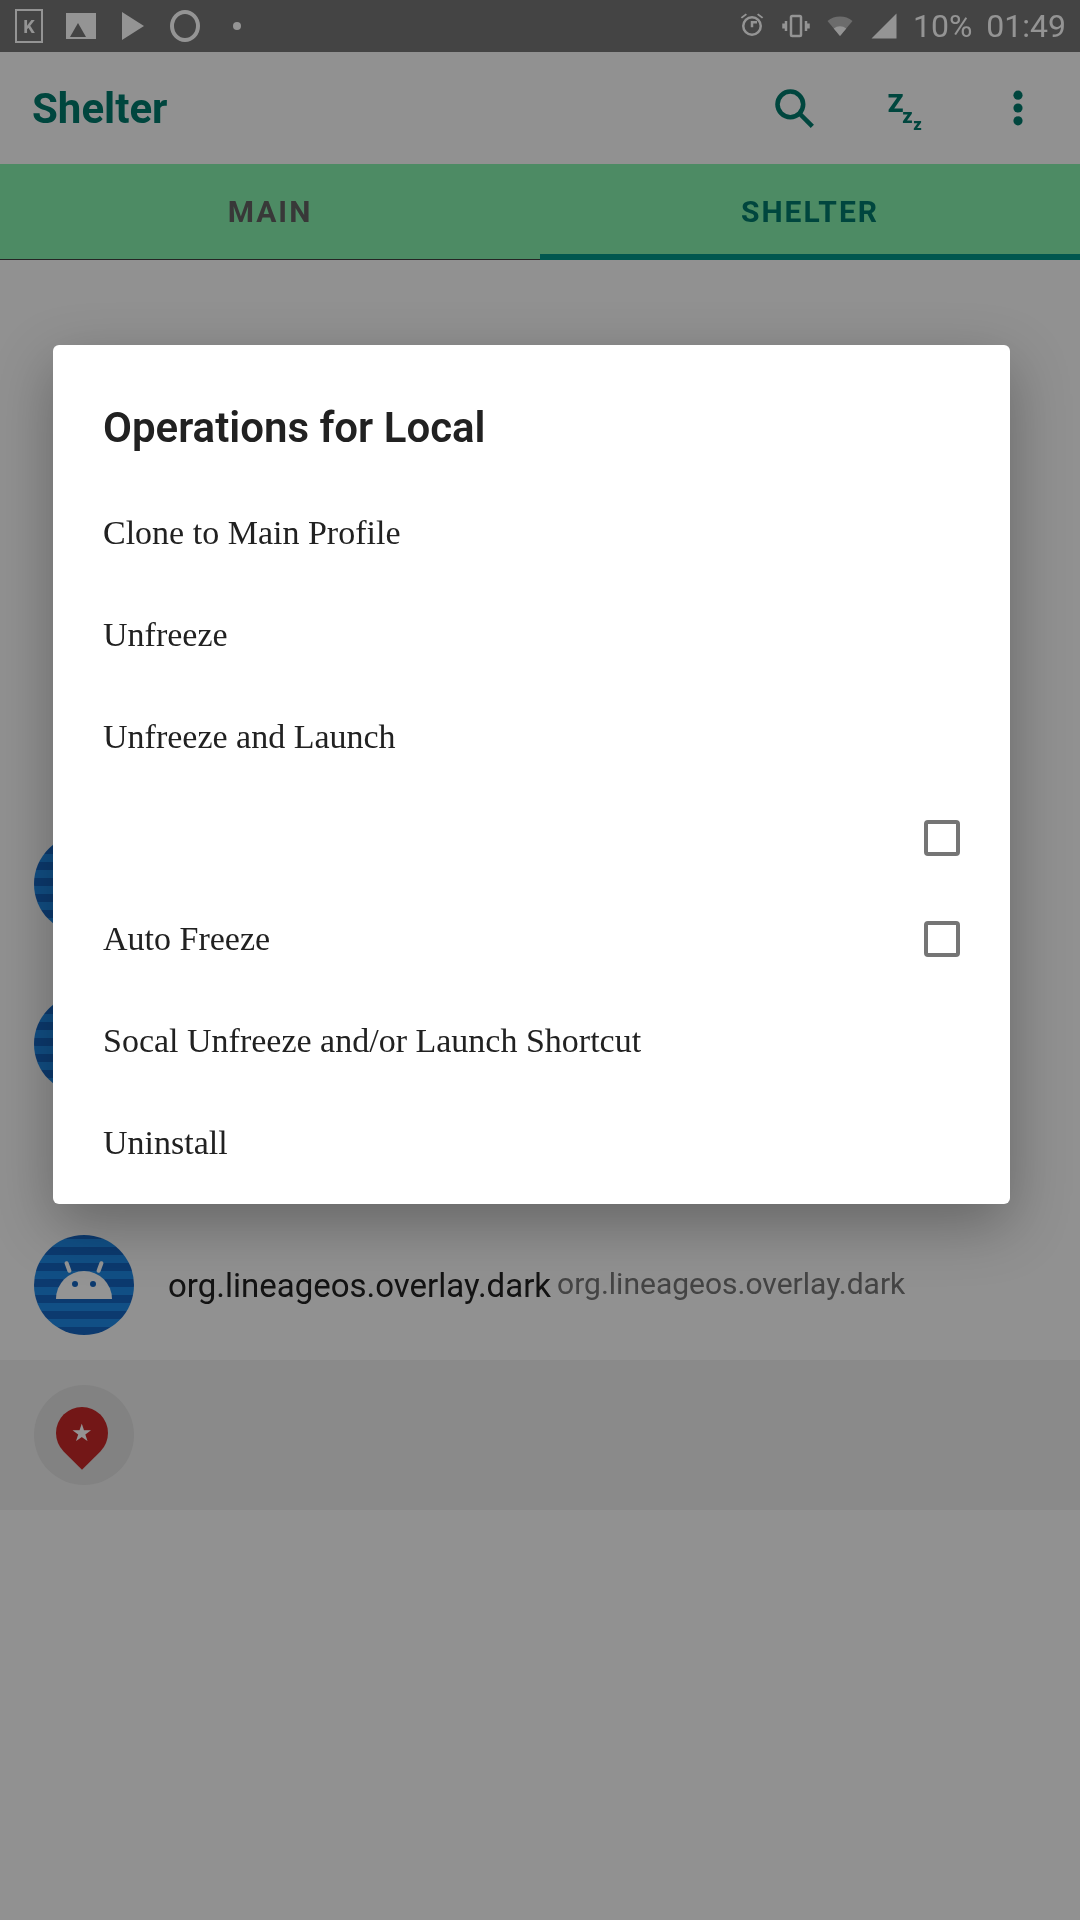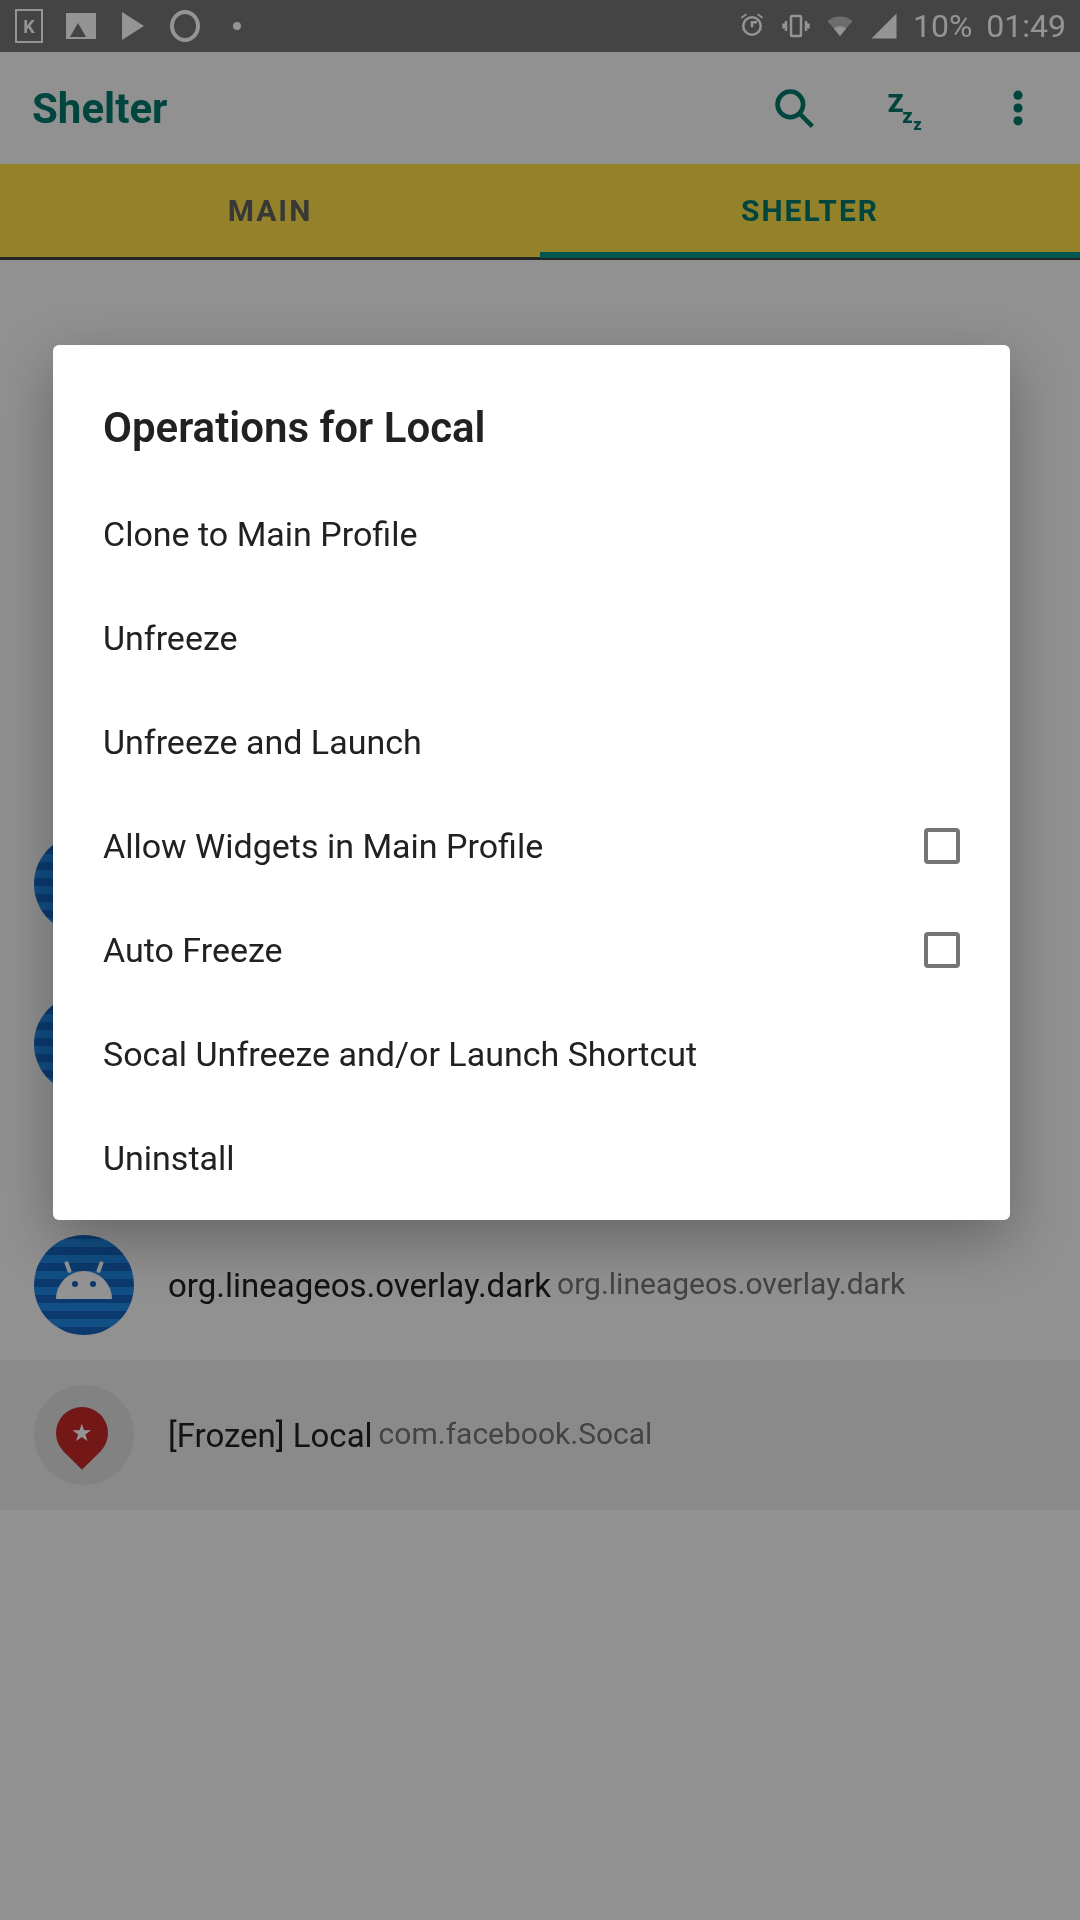--- a/index.html
+++ b/index.html
@@ -38,21 +38,21 @@
   }
   .app-title {
     color: #00796b;
     font-size: 42px;
     font-weight: 700;
   }
   .app-actions { margin-left: auto; display: flex; align-items: center; gap: 68px; padding-right: 8px; }
   .app-action { color: #00796b; width: 44px; height: 44px; display:flex; align-items:center; justify-content:center; }
 
   
-  .tabs { display: flex; height: 96px; background: #fde047; border-bottom: 3px solid #404040; }
+  .tabs { display: flex; height: 96px; background: #86efac; border-bottom: 1px solid #404040; }
   .tab { flex: 1; display: flex; align-items: center; justify-content: center; font-size: 30px; font-weight: 700; letter-spacing: 2px; color: #616161; position: relative; }
   .tab.active { color: #00796b; }
   .tab.active::after { content: ""; position: absolute; left: 0; right: 0; bottom: -1px; height: 6px; background: #009688; }
   .app-row { display: flex; align-items: center; padding: 22px 34px; gap: 34px; min-height: 150px; }
   .app-row.selected { background: #eeeeee; }
   .app-icon { width: 100px; height: 100px; border-radius: 50%; flex-shrink: 0; display:flex; align-items:center; justify-content:center; }
   .app-icon.blue { background: radial-gradient(circle,#1976d2 0%, #0d47a1 100%); background-image: repeating-linear-gradient(0deg,#1565c0, #1565c0 8px, #1e88e5 8px, #1e88e5 16px), repeating-linear-gradient(90deg, transparent, transparent 8px, rgba(13,71,161,.4) 8px, rgba(13,71,161,.4) 16px); }
   .app-icon.grey { background:#e0e0e0; }
   .app-texts { display:flex; gap:6px; }
   .app-label { font-size: 33px; color: #212121; }
@@ -79,20 +79,21 @@
     font-weight: 600;
     color: #212121;
     padding: 18px 50px 30px 50px;
   }
   .dialog-item {
     padding: 32px 50px;
     font-size: 34px;
     color: #212121;
     display: flex;
     align-items: center;
+    font-family: Liberation Serif, serif;
   }
   .dialog-item .cb {
     margin-left: auto;
     width: 36px; height: 36px;
     border: 4px solid #757575;
     border-radius: 4px;
   }
 
   
   .bg-icons { position:absolute; left:34px; }
@@ -216,43 +217,38 @@
     </div>
   </div>
   <div class="app-row selected">
     <div class="app-icon grey">
       <div class="pin-icon">
           <div class="pin-shape">
             <span class="pin-star">★</span>
           </div>
         </div>
     </div>
-    <div class="app-texts">
-      <div class="app-label">[Frozen] Local</div>
-      <div class="app-sub">com.facebook.Socal</div>
-    </div>
   </div>
 </div>
 
 <div class="scrim"></div>
 
 <div class="dialog">
   <div class="dialog-title">Operations for Local</div>
 
   <div class="dialog-item">
     <span>Clone to Main Profile</span>
   </div>
   <div class="dialog-item">
     <span>Unfreeze</span>
   </div>
   <div class="dialog-item">
     <span>Unfreeze and Launch</span>
   </div>
   <div class="dialog-item">
-    <span>Allow Widgets in Main Profile</span>
     <span class="cb"></span>
   </div>
   <div class="dialog-item">
     <span>Auto Freeze</span>
     <span class="cb"></span>
   </div>
   <div class="dialog-item">
     <span>Socal Unfreeze and/or Launch Shortcut</span>
   </div>
   <div class="dialog-item">

